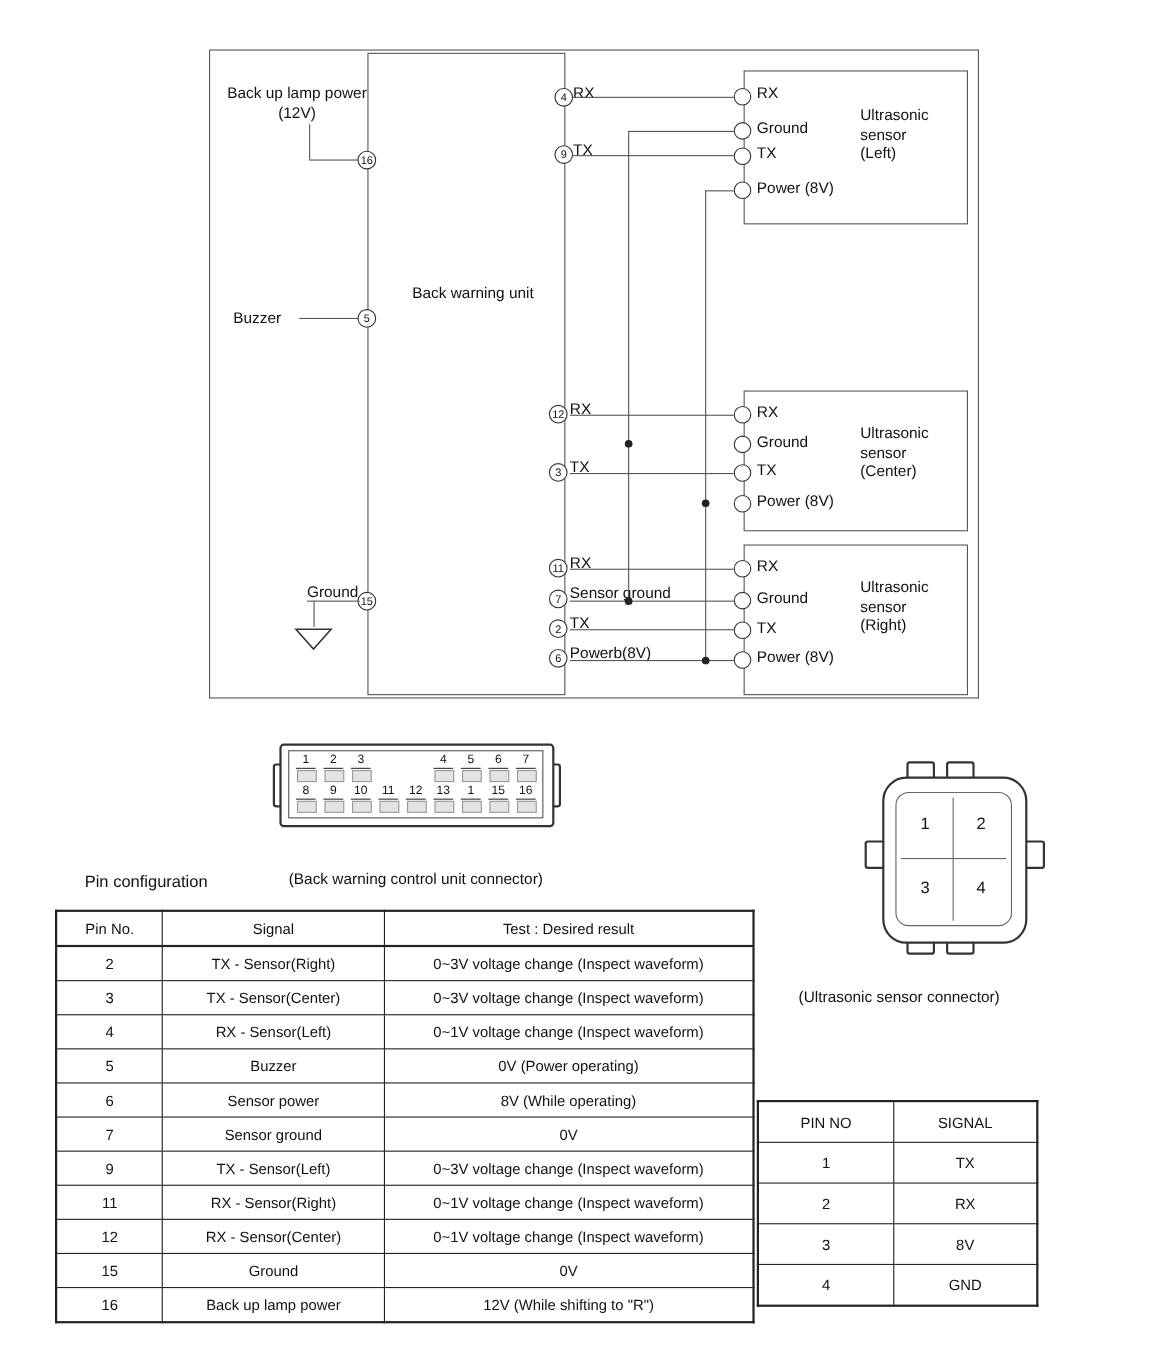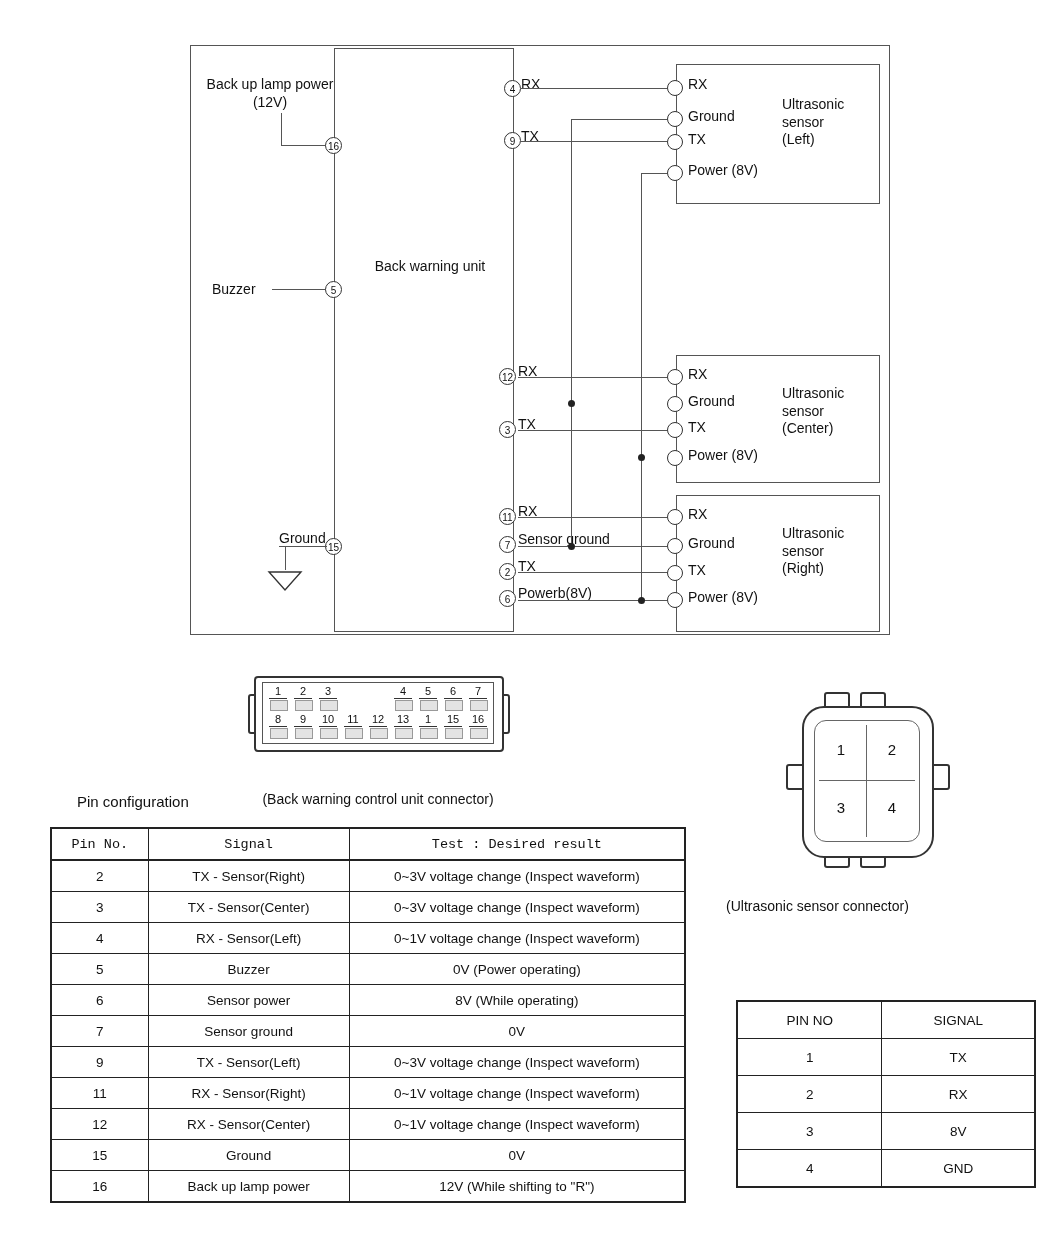--- a/index.html
+++ b/index.html
@@ -128,29 +128,29 @@
     border-collapse: collapse;
     border: 2px solid #222;
     font-size: 13.5px;
   }
   #pin-table th, #pin-table td {
     border: 1px solid #222;
     padding: 4px 2px;
     text-align: center;
     height: 22px;
   }
-  #pin-table th { font-weight: normal; font-family: Liberation Mono, monospace; }
+  #pin-table th { font-weight: normal; }
   #pin-table thead tr { border-bottom: 2px solid #222; }
   .col-pin { width: 94px; }
   .col-sig { width: 200px; }
   .col-test { width: 340px; }
 
   
   #sig-table {
-    left: 736px; top: 1000px; width: 300px;
+    left: 688px; top: 1000px; width: 256px;
     border-collapse: collapse;
     border: 2px solid #222;
     font-size: 13.5px;
   }
   #sig-table th, #sig-table td {
     border: 1px solid #222;
     padding: 6px 2px;
     text-align: center;
     height: 24px;
     font-weight: normal;

